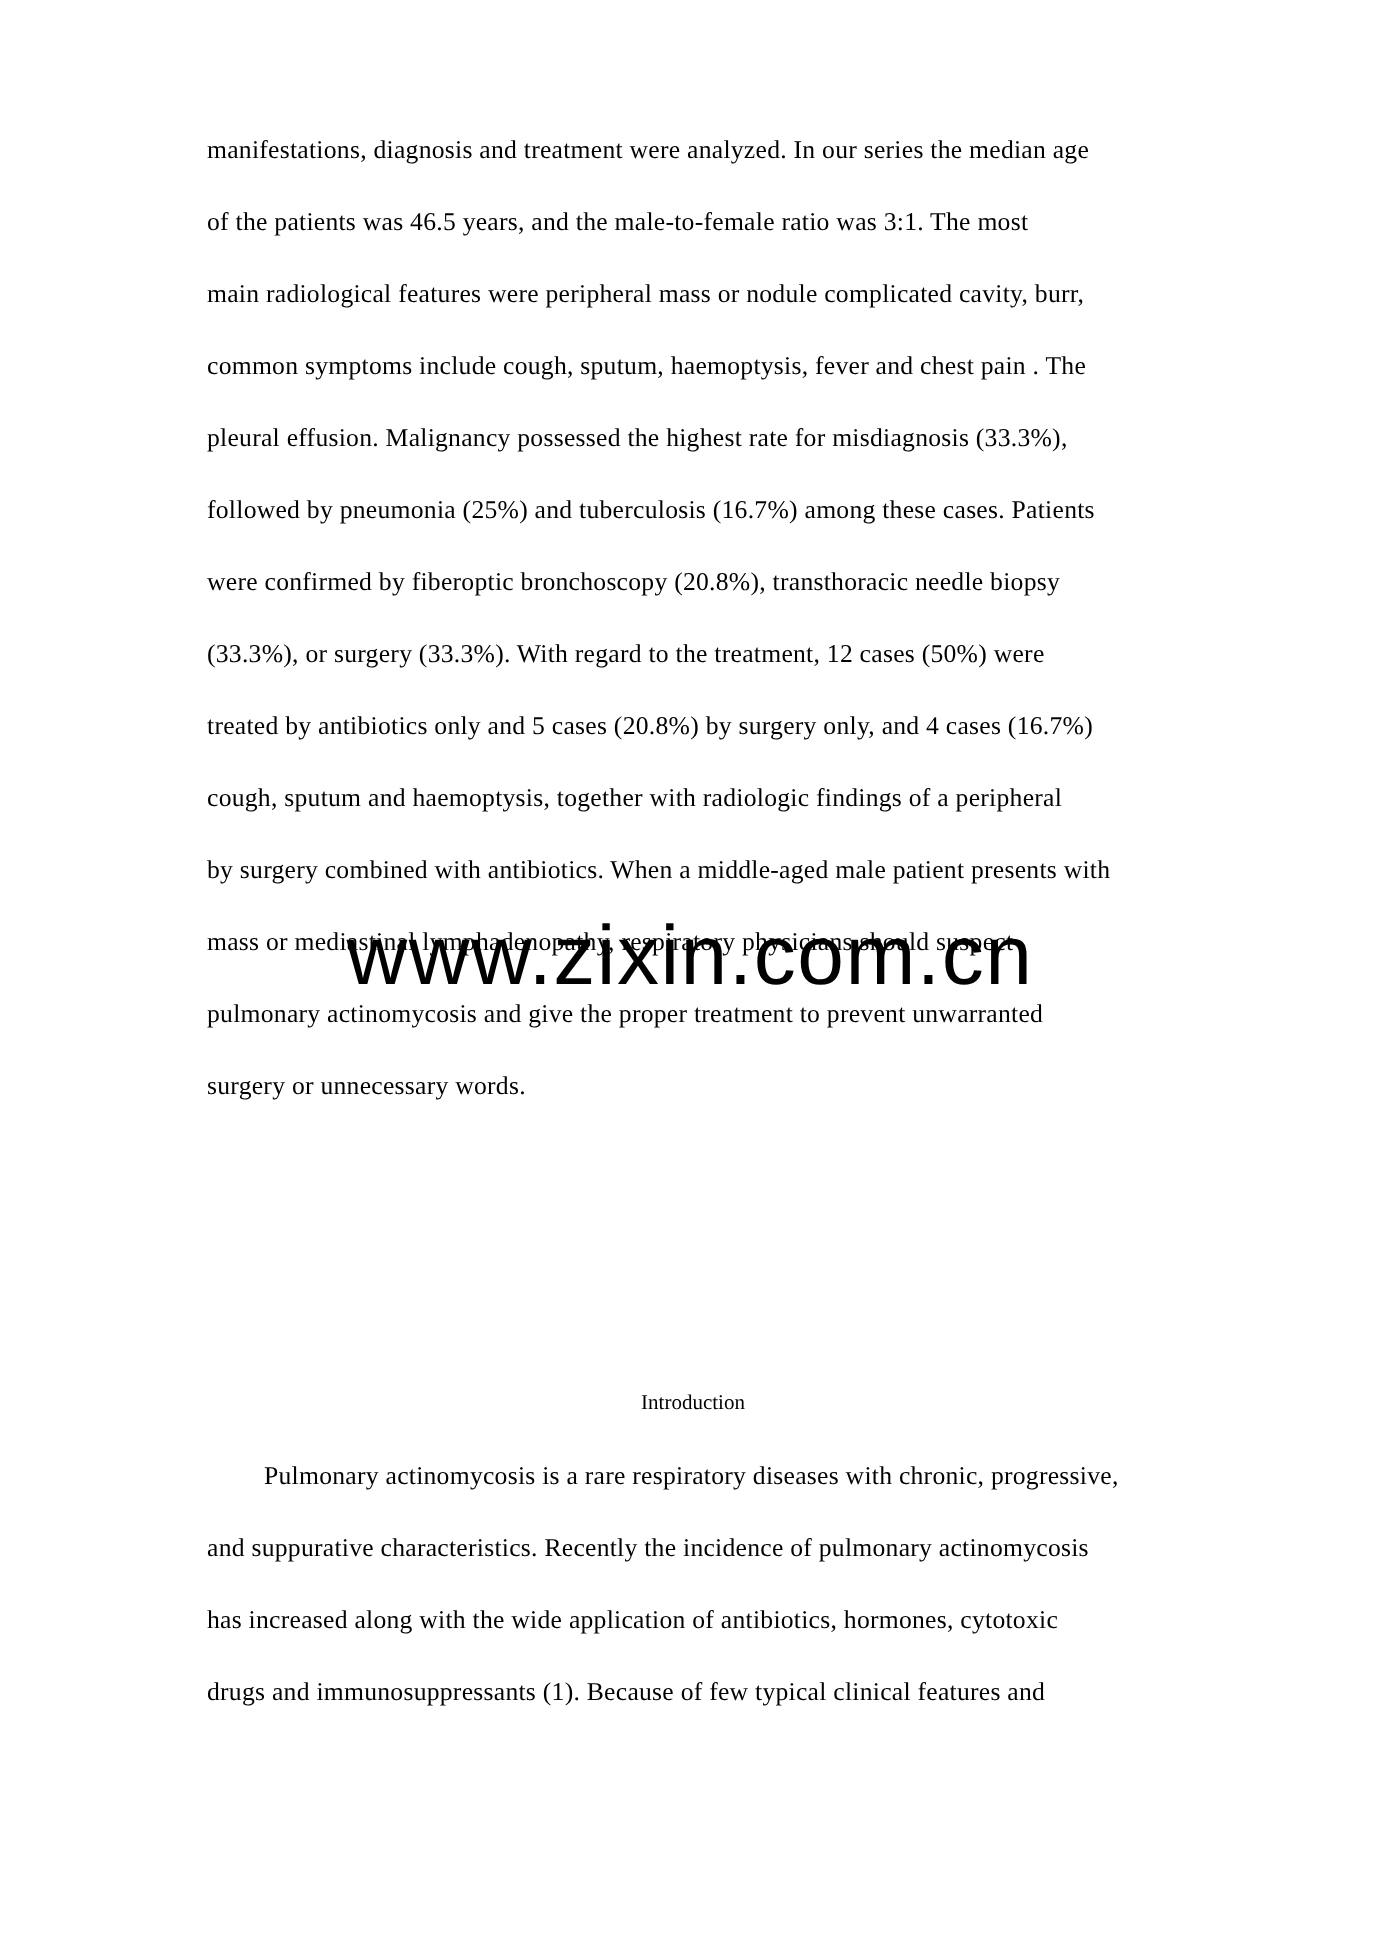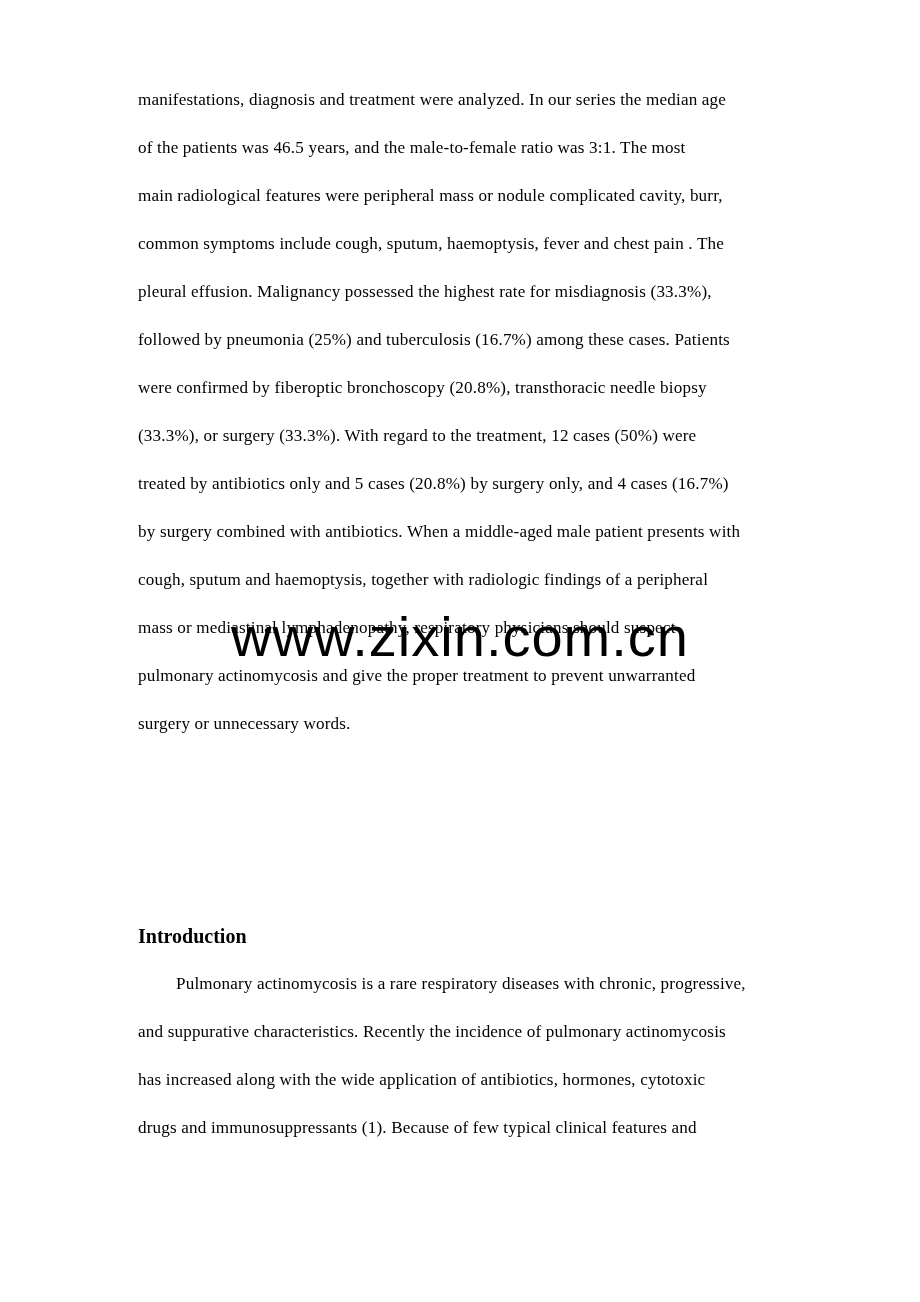--- a/index.html
+++ b/index.html
@@ -58,24 +58,25 @@
   .block-abstract { padding-top: 76px; }
 
   .spacer-line { height: 48px; }
   .spacer-half { height: 34px; }
 
   .kw-label {
     font-weight: bold;
   }
 
   .section-heading {
-    font-size: 20px;
-    font-weight: bold;
+    font-size: 14px;
+    font-weight: normal;
     line-height: 48px;
     white-space: pre;
+    text-align: center;
   }
 
   .indent-first { padding-left: 38px; }
 </style>
 </head>
 <body>
 
 <div class="page">
 
   <div class="watermark">www.zixin.com.cn</div>
@@ -85,22 +86,22 @@
     <div class="block-abstract">
       <div class="body-line">manifestations, diagnosis and treatment were analyzed. In our series the median age</div>
       <div class="body-line">of the patients was 46.5 years, and the male-to-female ratio was 3:1. The most</div>
       <div class="body-line">main radiological features were peripheral mass or nodule complicated cavity, burr,</div>
       <div class="body-line">common symptoms include cough, sputum, haemoptysis, fever and chest pain . The</div>
       <div class="body-line">pleural effusion. Malignancy possessed the highest rate for misdiagnosis (33.3%),</div>
       <div class="body-line">followed by pneumonia (25%) and tuberculosis (16.7%) among these cases. Patients</div>
       <div class="body-line">were confirmed by fiberoptic bronchoscopy (20.8%), transthoracic needle biopsy</div>
       <div class="body-line">(33.3%), or surgery (33.3%). With regard to the treatment, 12 cases (50%) were</div>
       <div class="body-line">treated by antibiotics only and 5 cases (20.8%) by surgery only, and 4 cases (16.7%)</div>
+      <div class="body-line">cough, sputum and haemoptysis, together with radiologic findings of a peripheral</div>
       <div class="body-line">by surgery combined with antibiotics. When a middle-aged male patient presents with</div>
-      <div class="body-line">cough, sputum and haemoptysis, together with radiologic findings of a peripheral</div>
       <div class="body-line">mass or mediastinal lymphadenopathy, respiratory physicians should suspect</div>
       <div class="body-line">pulmonary actinomycosis and give the proper treatment to prevent unwarranted</div>
       <div class="body-line">surgery or unnecessary words.</div>
     </div>
 
     <div class="spacer-line"></div>
     <div class="spacer-half"></div>
 
 
     <div class="spacer-line"></div>

